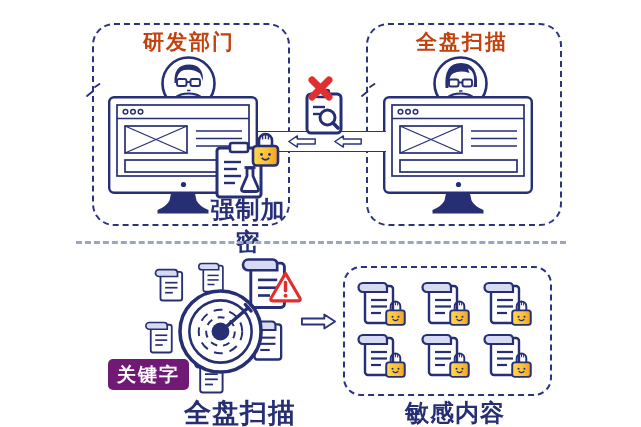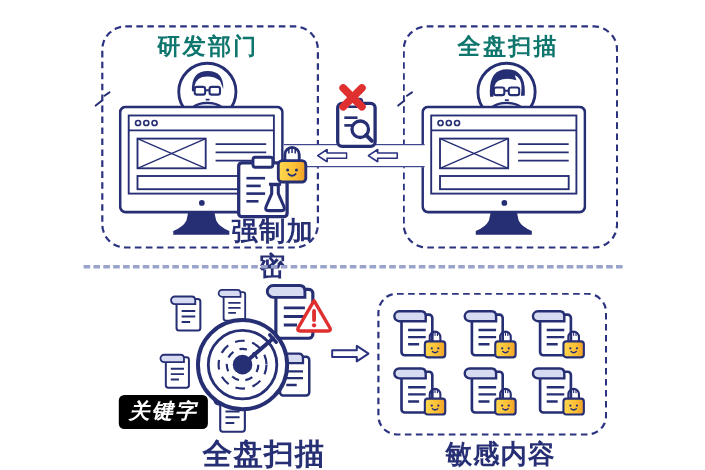--- a/index.html
+++ b/index.html
@@ -1,23 +1,23 @@
 <!DOCTYPE html>
 <html><head>
 <meta charset="utf-8">
 <style>
   html,body{margin:0;padding:0;background:#fff;}
   .stage{position:relative;width:641px;height:427px;background:#fff;overflow:hidden;
          font-family:"Liberation Sans",sans-serif;}
   .abs{position:absolute;}
   .dash-box{position:absolute;border:2.4px dashed #2b3380;border-radius:22px;background:transparent;}
-  .box-title{position:absolute;text-align:center;font-weight:700;font-size:21px;color:#0f766e;letter-spacing:2px;}
+  .box-title{position:absolute;text-align:center;font-weight:700;font-size:21px;color:#c2410c;letter-spacing:2px;}
   .label{position:absolute;text-align:center;font-weight:700;font-size:24px;color:#262e74;letter-spacing:1px;}
-  .badge{position:absolute;background:#000000;color:#fff;border-radius:5px;text-align:center;
-         font-weight:700;font-size:19px;letter-spacing:2px;font-style:italic;}
+  .badge{position:absolute;background:#701a75;color:#fff;border-radius:5px;text-align:center;
+         font-weight:700;font-size:19px;letter-spacing:2px;}
   .divider{position:absolute;border-top:3px dashed #9aa3cc;}
   .band{position:absolute;background:#fff;border-top:1.6px solid #2b3380;border-bottom:1.6px solid #2b3380;}
   svg{display:block;overflow:visible;}
 </style>
 </head>
 <body>
 
 <div class="stage">
 
   <svg width="0" height="0" style="position:absolute">

